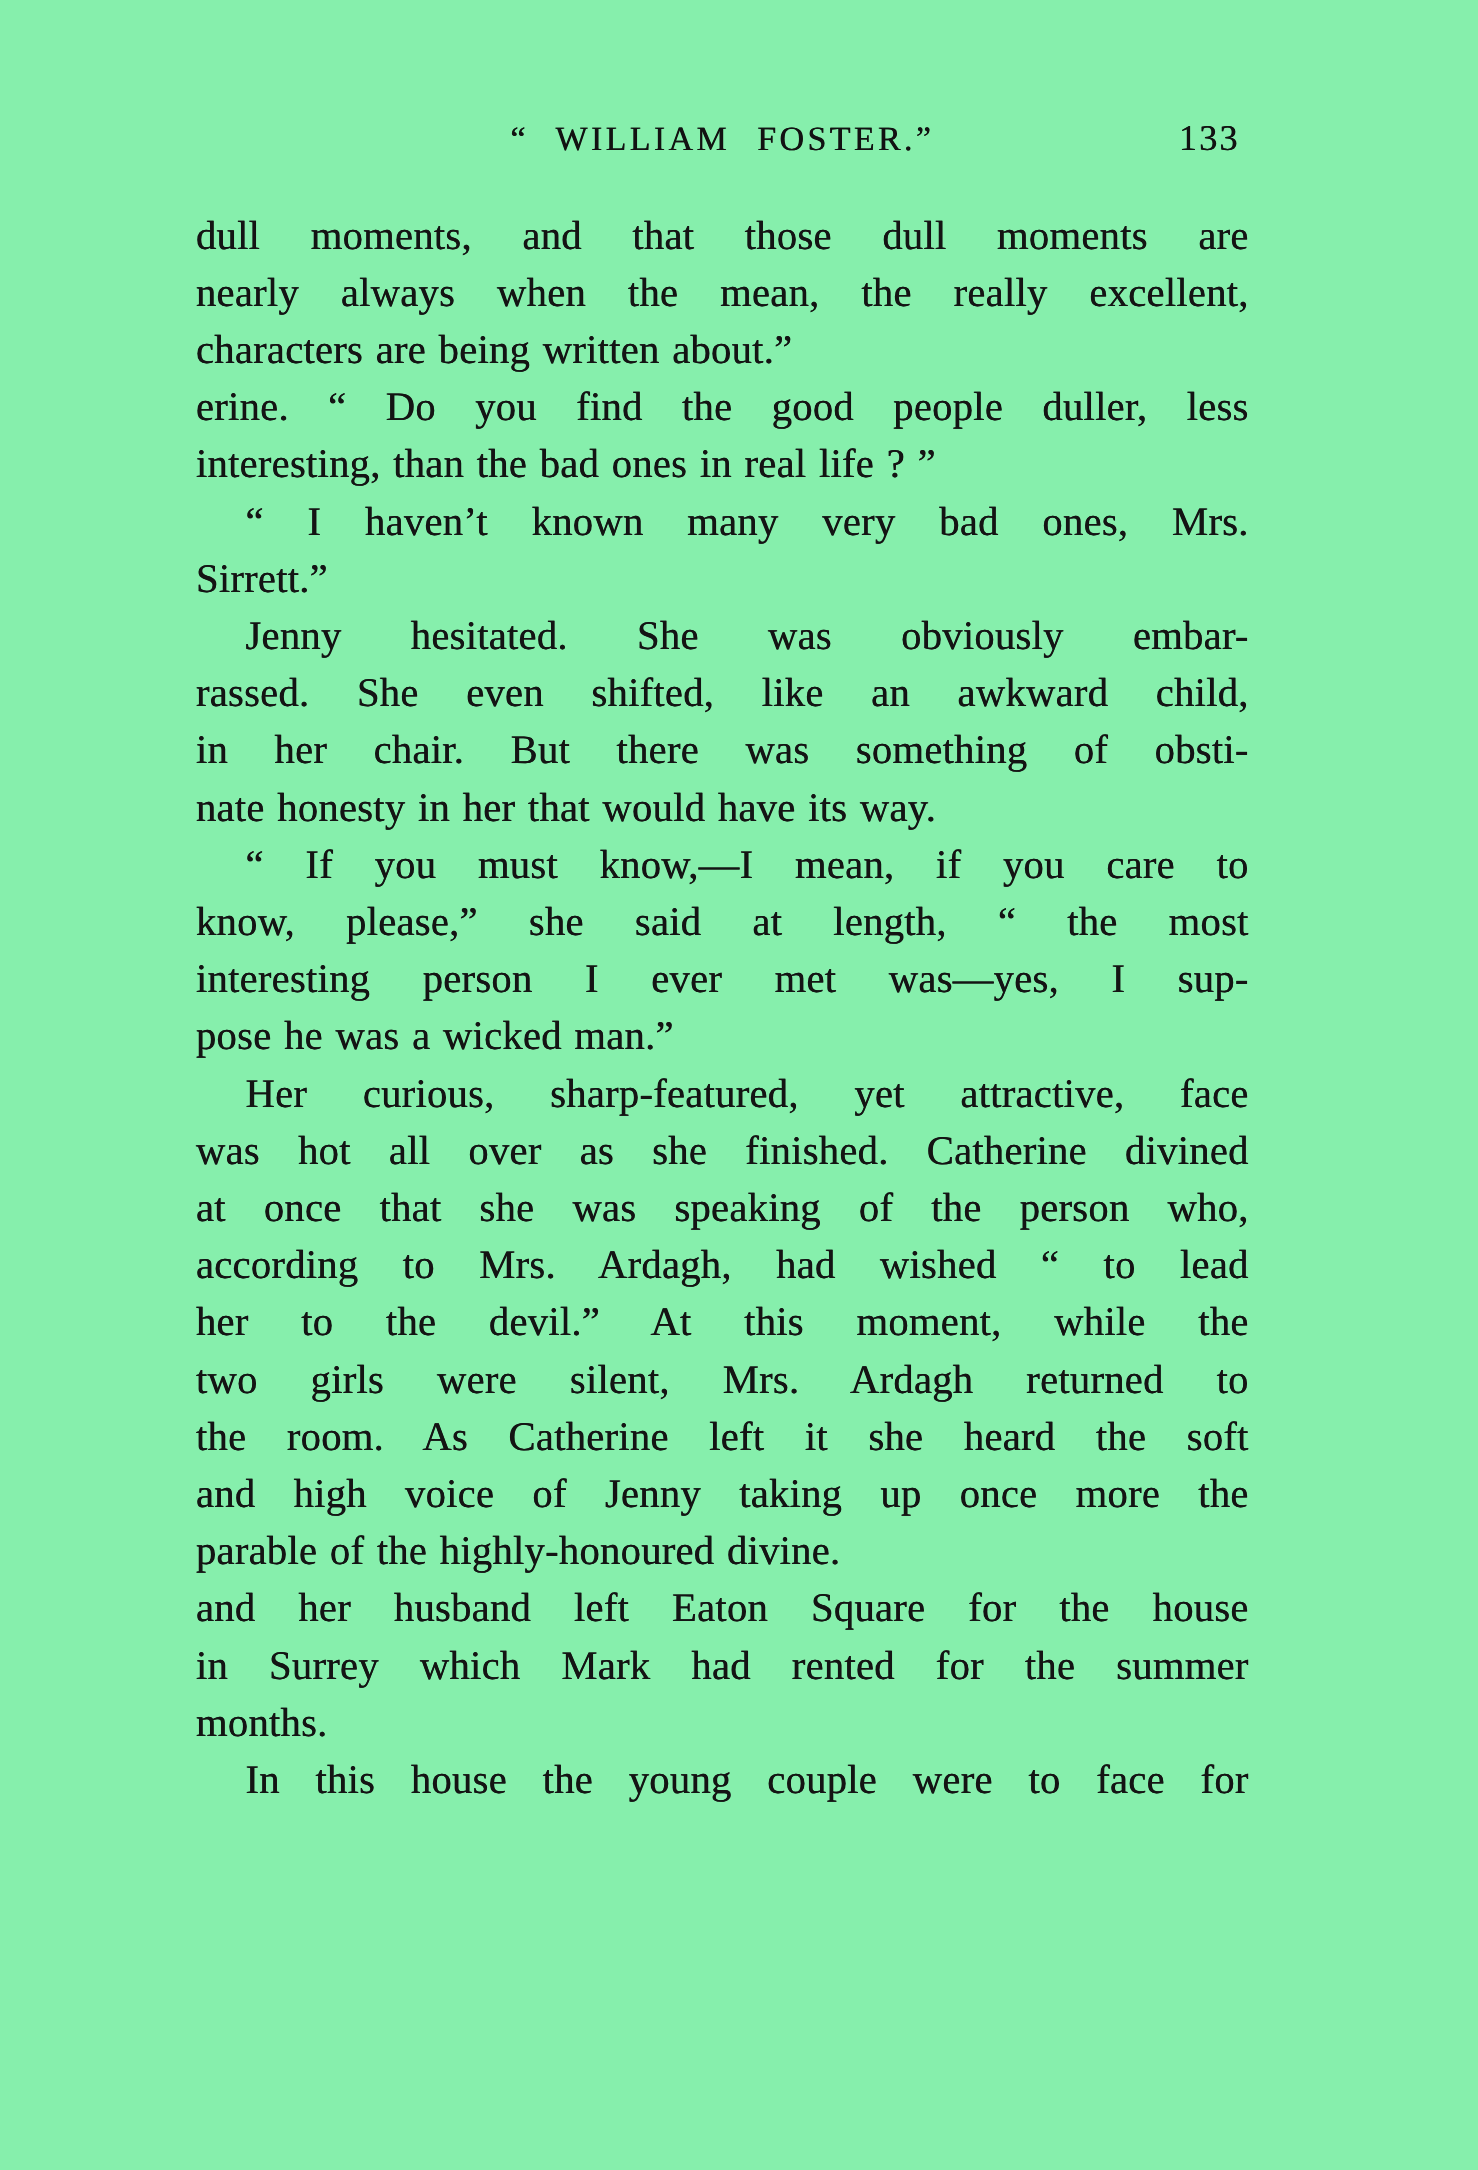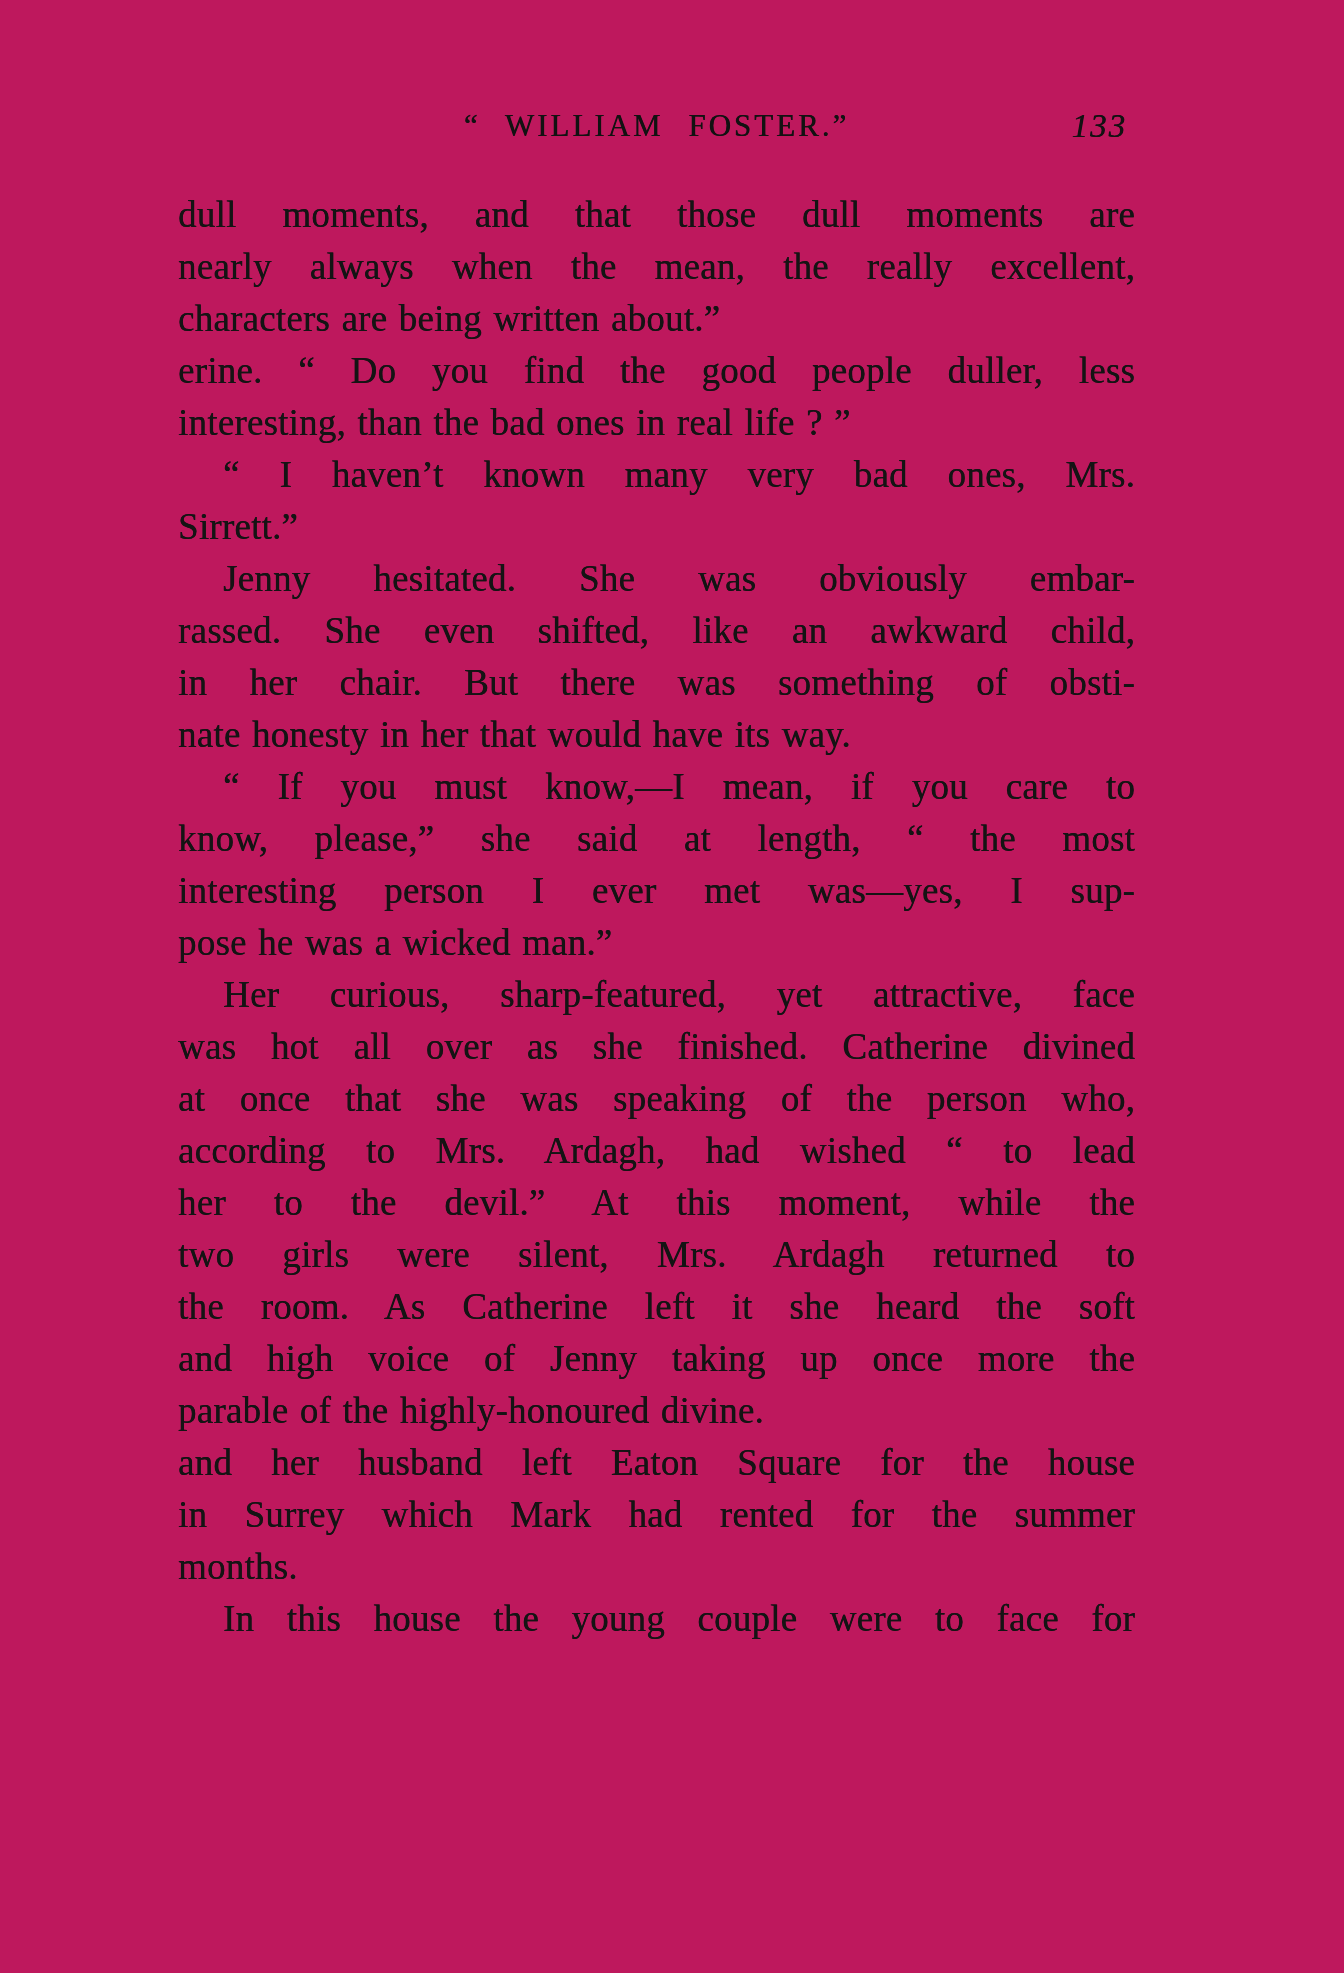--- a/index.html
+++ b/index.html
@@ -8,21 +8,21 @@
     height: 1973px;
     background: #ffffff;
     position: relative;
     font-family: "Liberation Serif", "DejaVu Serif", serif;
     color: #161616;
     -webkit-font-smoothing: antialiased;
   }
   .page {
     position: absolute;
     inset: 0;
-    background: #be185d;
+    background: #86efac;
   }
   .running-head {
     position: absolute;
     top: 108px;
     left: 178px;
     width: 957px;
     height: 44px;
   }
   .head-title {
     display: block;
@@ -35,21 +35,20 @@
     text-shadow: 0.4px 0 0 currentColor;
   }
   .page-num {
     position: absolute;
     top: 0;
     right: 8px;
     font-size: 33px;
     letter-spacing: 2px;
     color: #121212;
     text-shadow: 0.4px 0 0 currentColor;
-    font-style: italic;
   }
   .text-block {
     position: absolute;
     top: 189px;
     left: 178px;
     width: 957px;
   }
   .line {
     height: 52px;
     line-height: 52px;

